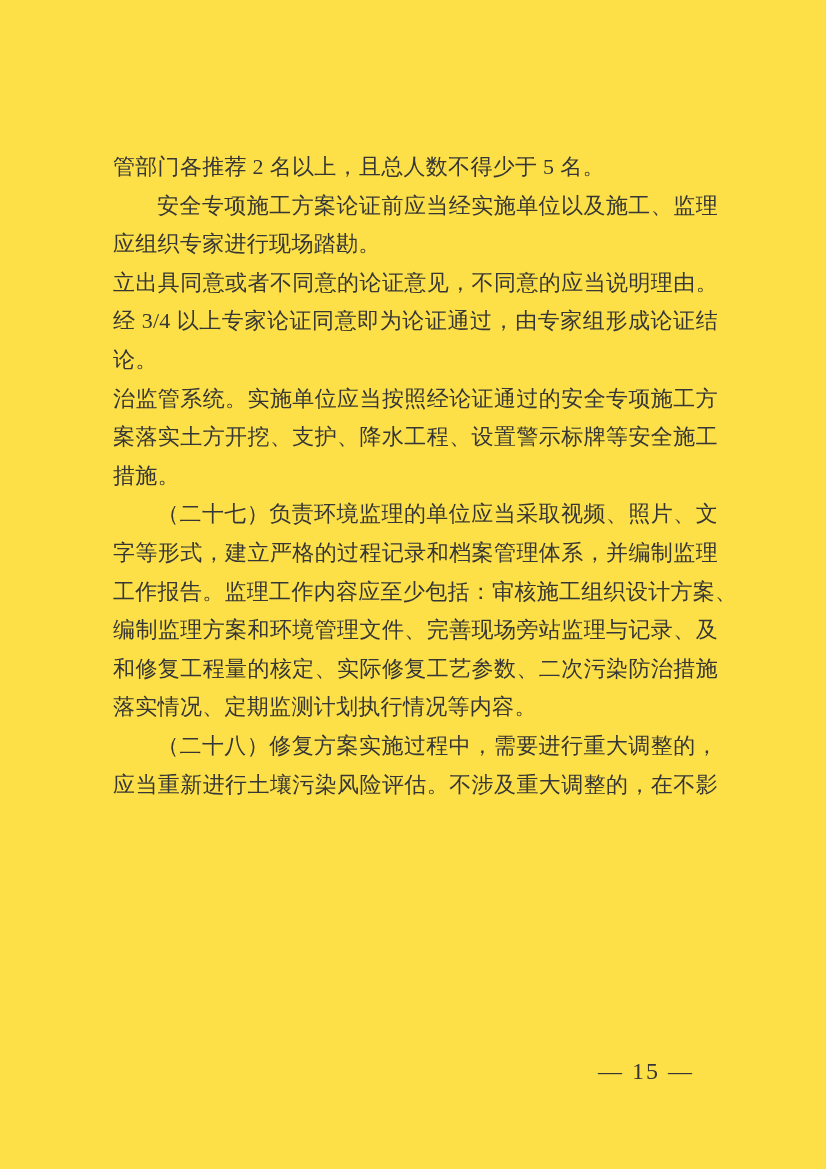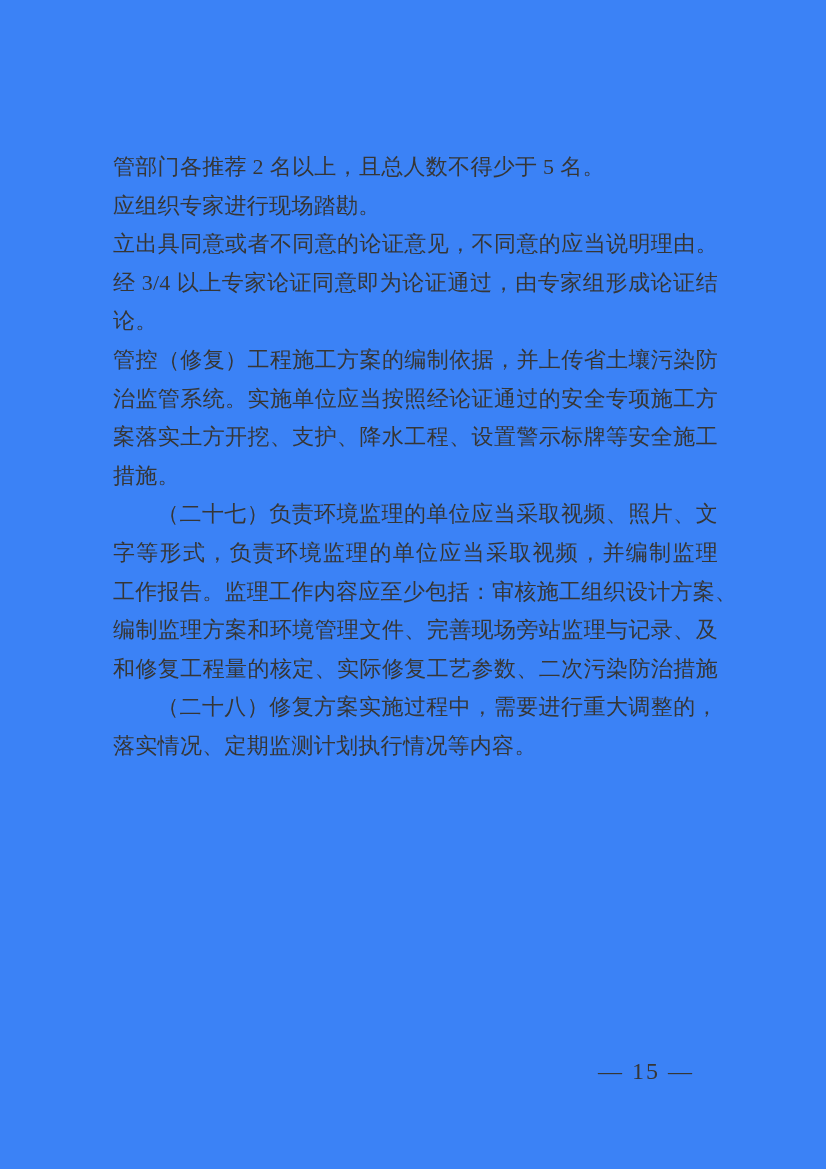--- a/index.html
+++ b/index.html
@@ -6,21 +6,21 @@
   html, body {
     width: 826px;
     height: 1169px;
     background: #ffffff;
     font-family: "Liberation Serif", "DejaVu Serif", serif;
   }
   .page {
     position: relative;
     width: 826px;
     height: 1169px;
-    background: #3b82f6;
+    background: #fde047;
     overflow: hidden;
   }
   .text-body {
     position: absolute;
     left: 113px;
     top: 148px;
     width: 605px;
   }
   .line {
     font-size: 22px;
@@ -48,30 +48,31 @@
     letter-spacing: 2px;
     white-space: nowrap;
   }
 </style>
 </head>
 <body>
 
 <div class="page">
   <div class="text-body">
     <div class="line end">管部门各推荐 2 名以上，且总人数不得少于 5 名。</div>
+    <div class="line indent">安全专项施工方案论证前应当经实施单位以及施工、监理</div>
     <div class="line end">应组织专家进行现场踏勘。</div>
     <div class="line">立出具同意或者不同意的论证意见，不同意的应当说明理由。</div>
     <div class="line">经 3/4 以上专家论证同意即为论证通过，由专家组形成论证结</div>
     <div class="line end">论。</div>
-    <div class="line">管控（修复）工程施工方案的编制依据，并上传省土壤污染防</div>
     <div class="line">治监管系统。实施单位应当按照经论证通过的安全专项施工方</div>
     <div class="line">案落实土方开挖、支护、降水工程、设置警示标牌等安全施工</div>
     <div class="line end">措施。</div>
     <div class="line indent">（二十七）负责环境监理的单位应当采取视频、照片、文</div>
-    <div class="line">字等形式，负责环境监理的单位应当采取视频，并编制监理</div>
+    <div class="line">字等形式，建立严格的过程记录和档案管理体系，并编制监理</div>
     <div class="line">工作报告。监理工作内容应至少包括：审核施工组织设计方案、</div>
     <div class="line">编制监理方案和环境管理文件、完善现场旁站监理与记录、及</div>
     <div class="line">和修复工程量的核定、实际修复工艺参数、二次污染防治措施</div>
+    <div class="line end">落实情况、定期监测计划执行情况等内容。</div>
     <div class="line indent">（二十八）修复方案实施过程中，需要进行重大调整的，</div>
-    <div class="line end">落实情况、定期监测计划执行情况等内容。</div>
+    <div class="line">应当重新进行土壤污染风险评估。不涉及重大调整的，在不影</div>
   </div>
   <div class="page-footer">— 15 —</div>
 </div>
 
 </body></html>

